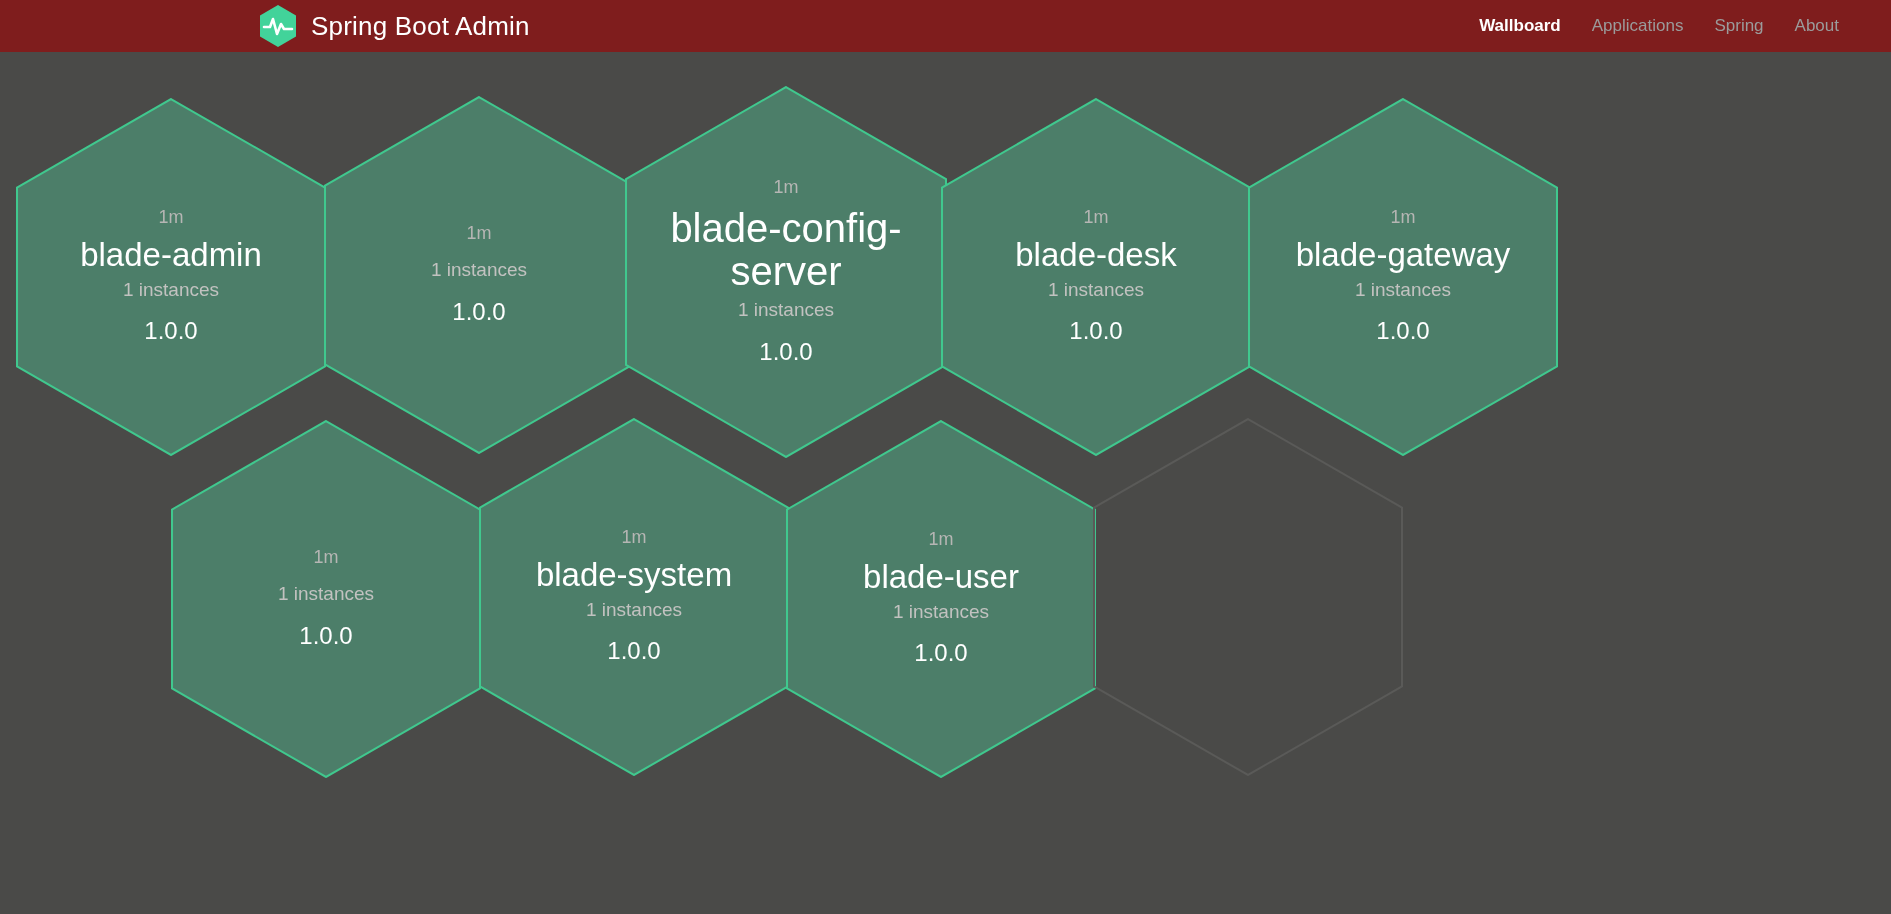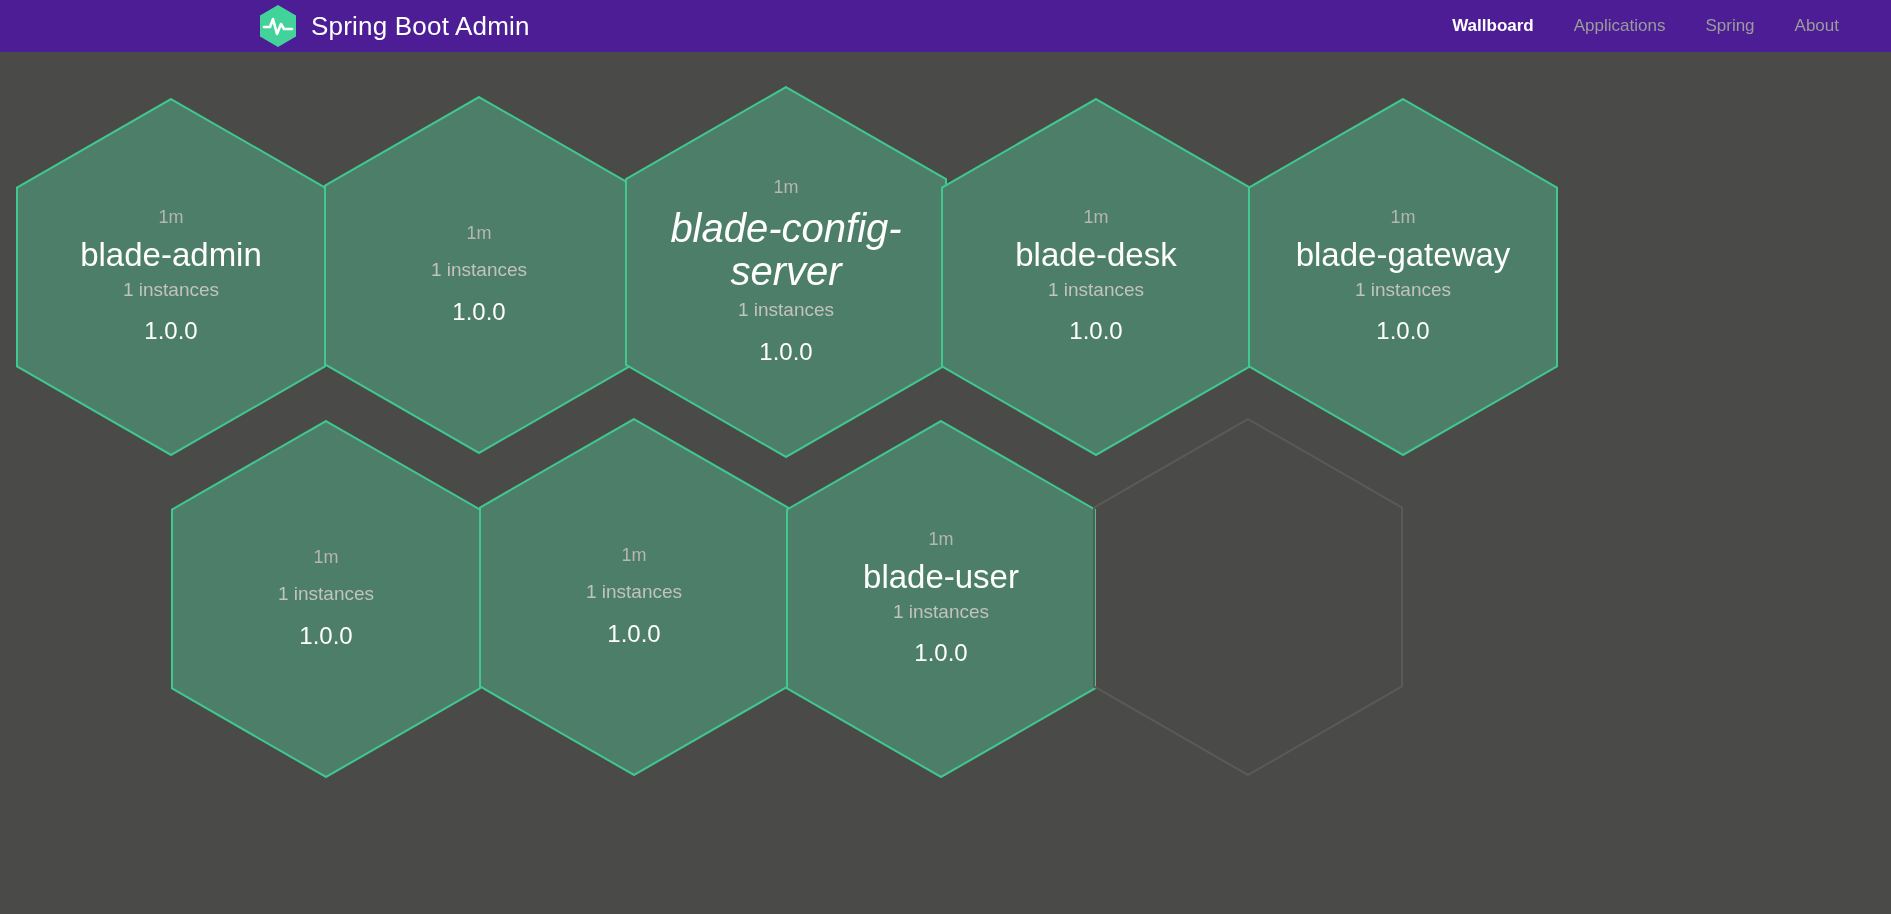--- a/index.html
+++ b/index.html
@@ -12,21 +12,21 @@
     background: #4a4a48;
     font-family: "Liberation Sans", sans-serif;
   }
 
   
   .navbar {
     position: absolute;
     top: 0; left: 0;
     width: 1891px;
     height: 52px;
-    background: #4c1d95;
+    background: #7f1d1d;
     display: flex;
     align-items: center;
     z-index: 20;
   }
 
   .brand {
     display: flex;
     align-items: center;
     gap: 13px;
     margin-left: 258px;
@@ -44,21 +44,21 @@
     font-weight: 400;
     letter-spacing: .2px;
     white-space: nowrap;
   }
 
   .nav-links {
     margin-left: auto;
     margin-right: 52px;
     display: flex;
     align-items: center;
-    gap: 40px;
+    gap: 31px;
   }
 
   .nav-link {
     color: #9b9b9b;
     font-size: 17px;
     text-decoration: none;
     white-space: nowrap;
     cursor: pointer;
   }
   .nav-link.active {
@@ -130,21 +130,21 @@
     margin-top: 5px;
   }
 
   .hex-version {
     color: #ffffff;
     font-size: 24px;
     line-height: 1.3;
     margin-top: 13px;
   }
 
-  .hex.big .hex-name   { font-size: 40px; font-style: italic; }
+  .hex.big .hex-name   { font-size: 40px; }
   .hex.big .hex-content{ padding: 0 40px; }
 </style>
 </head>
 <body>
 
 <div class="navbar">
 
   <div class="brand">
     <span class="brand-logo-wrap">
       <svg class="brand-logo" viewBox="0 0 40 44" aria-hidden="true">
@@ -228,20 +228,21 @@
         <div class="hex-instances">1 instances</div>
         <div class="hex-version">1.0.0</div>
       </div>
     </div>
     <div class="hex" style="left: 479px; top: 366px; width: 310px; height: 358px;">
       <svg viewBox="0 0 308 354" preserveAspectRatio="none">
         <polygon class="hex-poly" points="154.0,1.0 307.0,88.5 307.0,265.5 154.0,353.0 1.0,265.5 1.0,88.5"></polygon>
       </svg>
       <div class="hex-content">
         <div class="hex-uptime">1m</div>
+        <div class="hex-name">blade-system</div>
         <div class="hex-instances">1 instances</div>
         <div class="hex-version">1.0.0</div>
       </div>
     </div>
     <div class="hex" style="left: 786px; top: 368px; width: 310px; height: 358px;">
       <svg viewBox="0 0 308 354" preserveAspectRatio="none">
         <polygon class="hex-poly" points="154.0,1.0 307.0,88.5 307.0,265.5 154.0,353.0 1.0,265.5 1.0,88.5"></polygon>
       </svg>
       <div class="hex-content">
         <div class="hex-uptime">1m</div>

